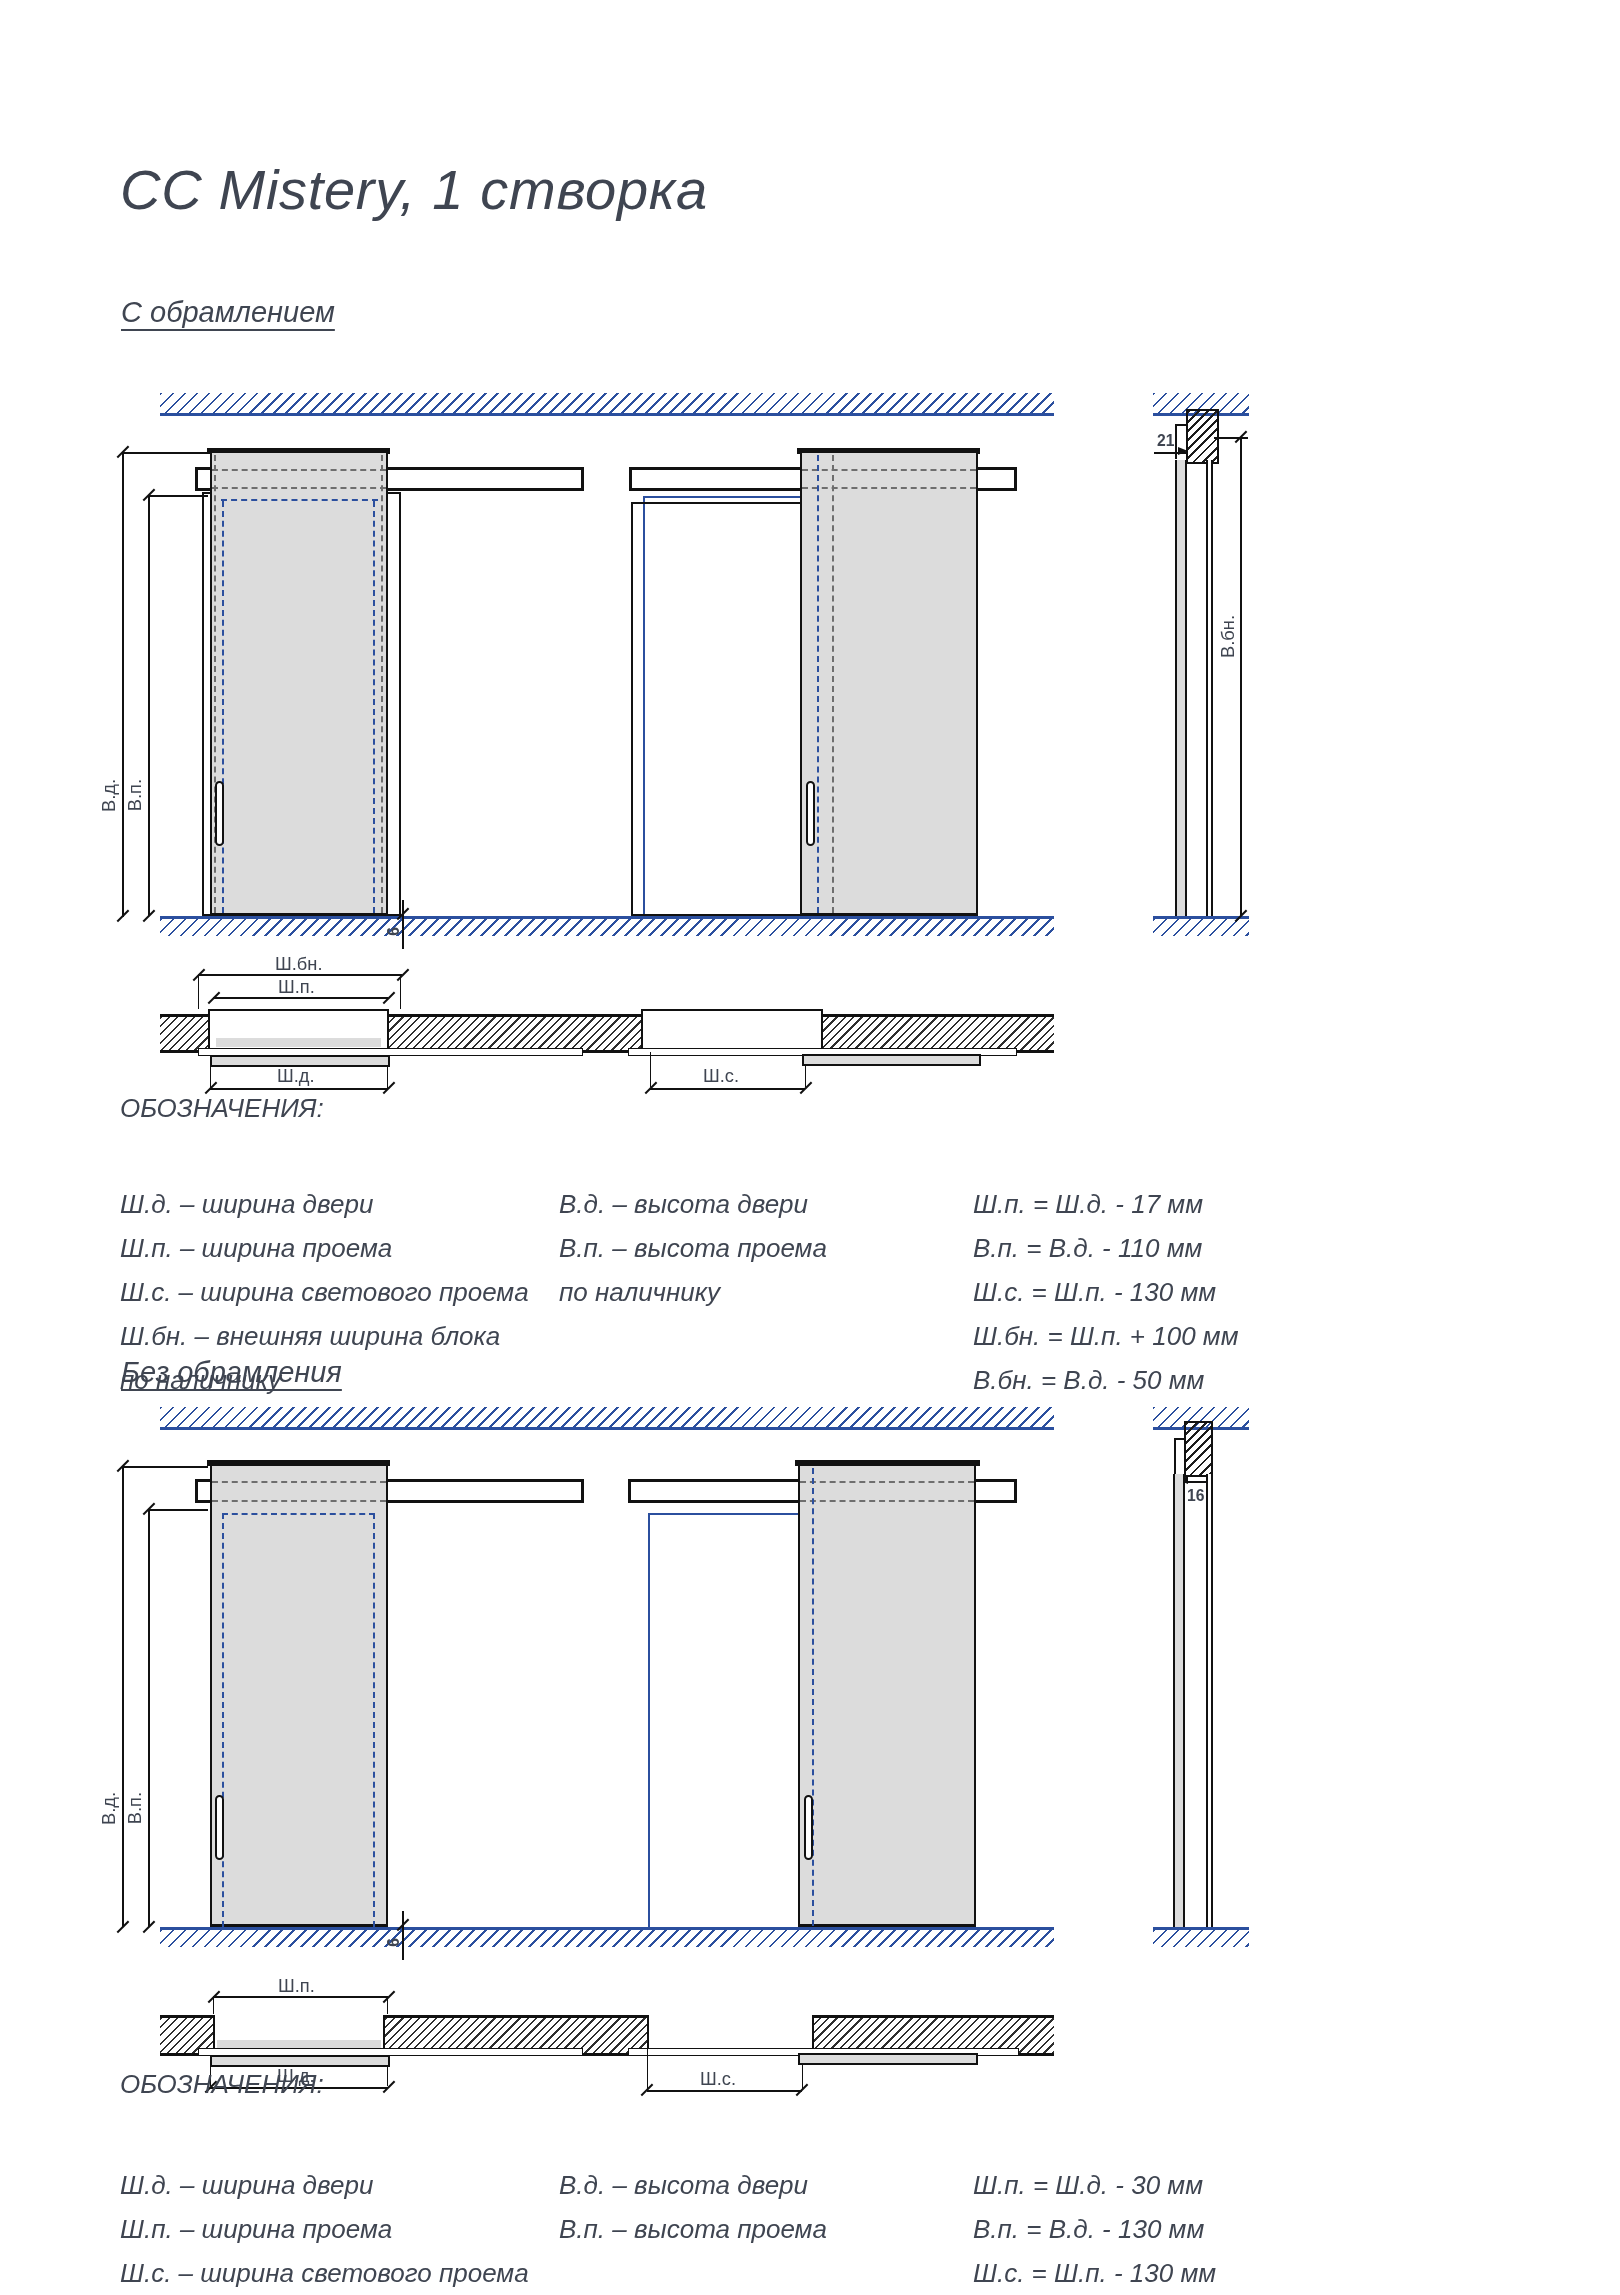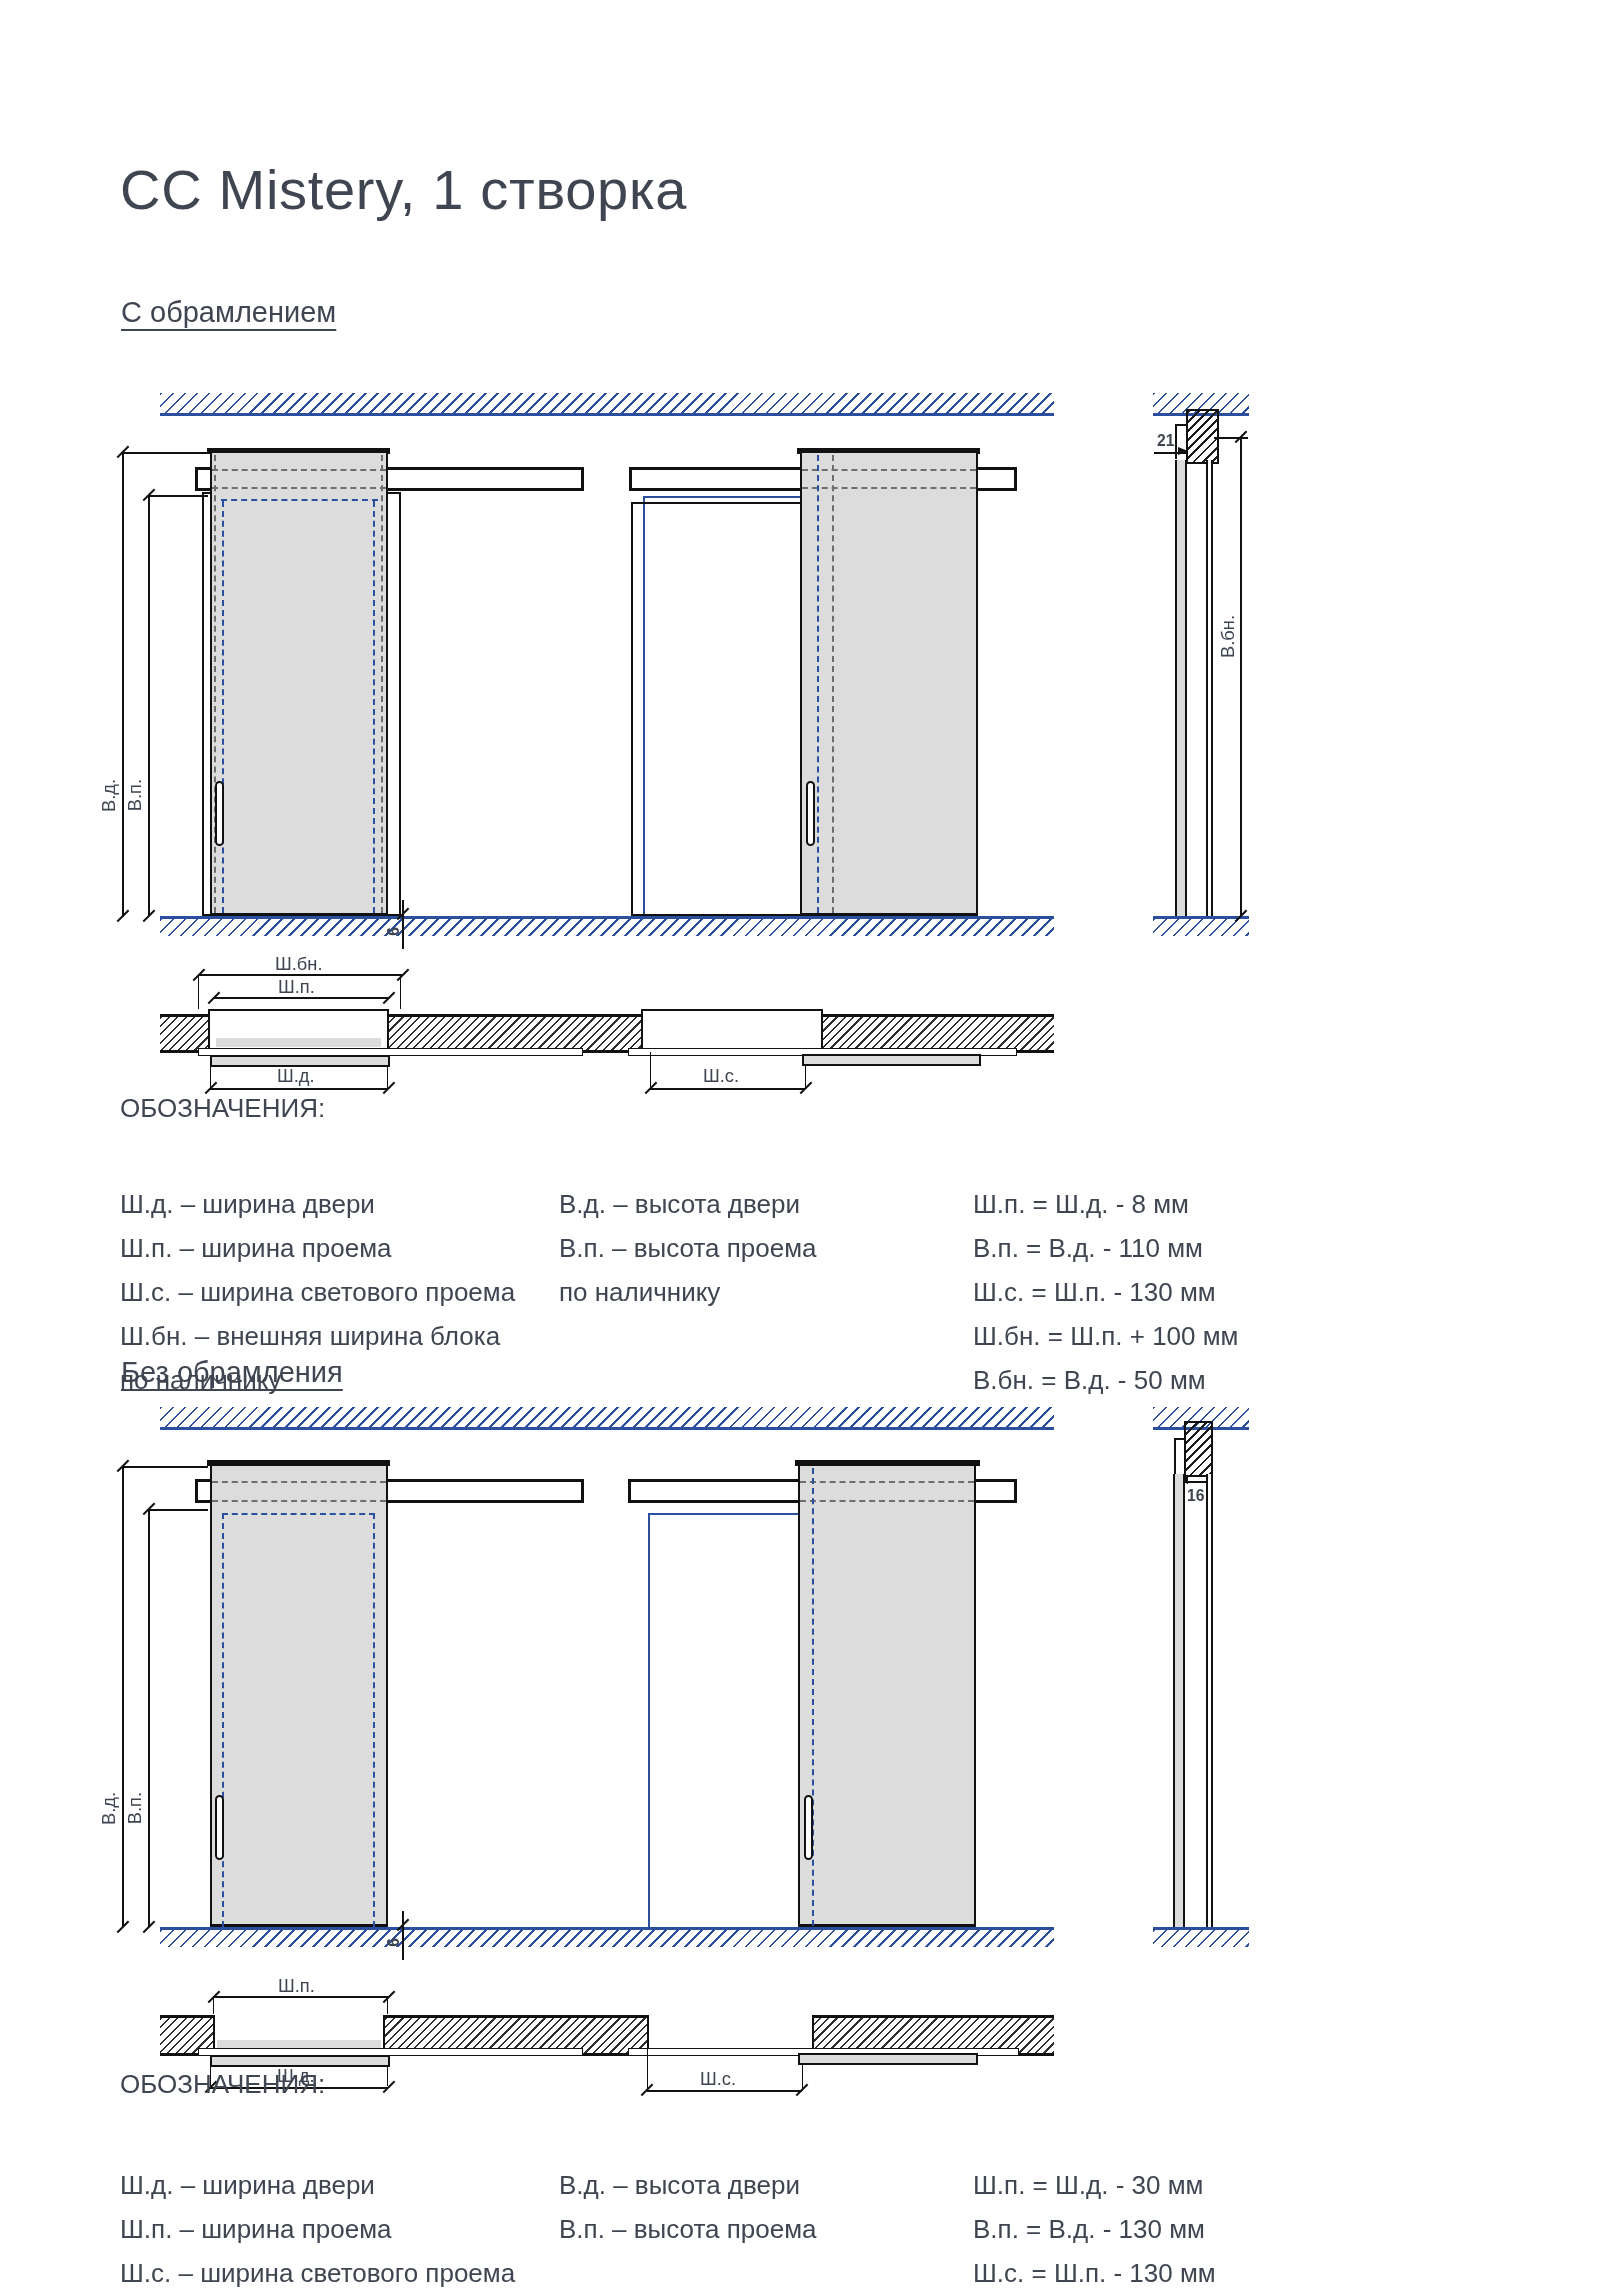--- a/index.html
+++ b/index.html
@@ -1,19 +1,19 @@
 <!DOCTYPE html>
 <html style="font-size:10.5px"><head>
 <meta charset="utf-8">
 <style>
   html,body{margin:0;padding:0;background:#fff;}
   .page{position:relative;width:1621px;height:2295px;background:#ffffff;
         font-family:"Liberation Sans",sans-serif;overflow:hidden;}
   .abs{position:absolute;}
-  .t{color:#3f4551;}
+  .t{color:#3f4551;font-style:italic;}
   .title{font-size:56px;letter-spacing:0.7px;}
   .sect-h{font-size:29px;text-decoration:underline;text-underline-offset:6.5px;}
   .leg-h{font-size:26px;}
   .leg-line{font-size:26px;line-height:44px;white-space:nowrap;}
   
   .hatchC{background-image:repeating-linear-gradient(135deg,#2b4f9e 0 2px,transparent 2px 8.5px);
           border-bottom:3.9px solid #2b4f9e;}
   .hatchF{background-image:repeating-linear-gradient(135deg,#2b4f9e 0 2px,transparent 2px 8.5px);}
   .floorline{background:#2b4f9e;height:3.3px;}
   .hatchW{background-image:repeating-linear-gradient(135deg,#2e2e2e 0 1.6px,transparent 1.6px 5.9px);
@@ -158,21 +158,21 @@
     <div class="t leg-line">Ш.с. – ширина светового проема</div>
     <div class="t leg-line">Ш.бн. – внешняя ширина блока</div>
     <div class="t leg-line">по наличнику</div>
   </div>
   <div class="abs" style="left:559px;top:1182px;">
     <div class="t leg-line">В.д. – высота двери</div>
     <div class="t leg-line">В.п. – высота проема</div>
     <div class="t leg-line">по наличнику</div>
   </div>
   <div class="abs" style="left:973px;top:1182px;">
-    <div class="t leg-line">Ш.п. = Ш.д. - 8 мм</div>
+    <div class="t leg-line">Ш.п. = Ш.д. - 17 мм</div>
     <div class="t leg-line">В.п. = В.д. - 110 мм</div>
     <div class="t leg-line">Ш.с. = Ш.п. - 130 мм</div>
     <div class="t leg-line">Ш.бн. = Ш.п. + 100 мм</div>
     <div class="t leg-line">В.бн. = В.д. - 50 мм</div>
   </div>
 
   <div class="abs t sect-h" style="left:121px;top:1356px;">Без обрамления</div>
 
   <div class="abs hatchC" style="left:160px;top:1407px;width:894px;height:19.6px;"></div>
   <div class="abs hatchC" style="left:1153px;top:1407px;width:96px;height:19.6px;"></div>

